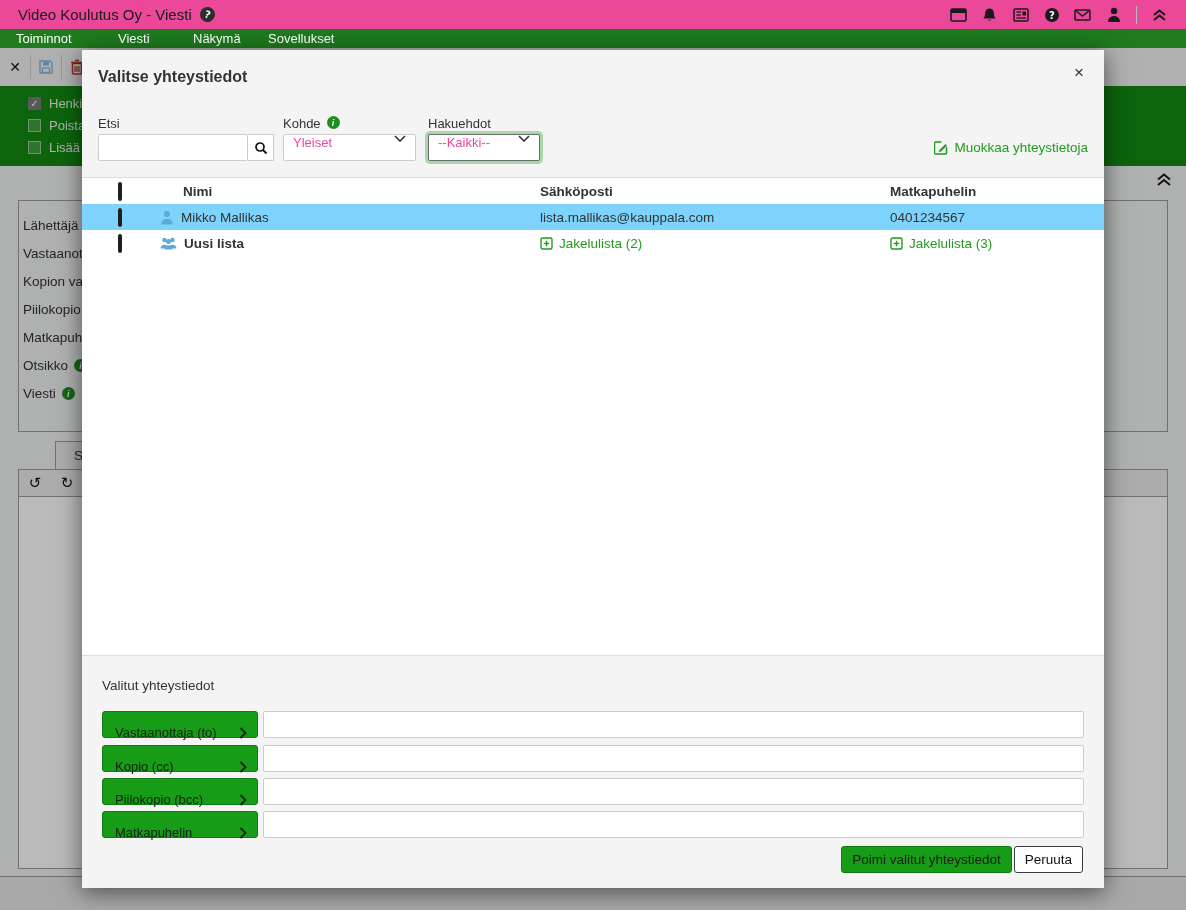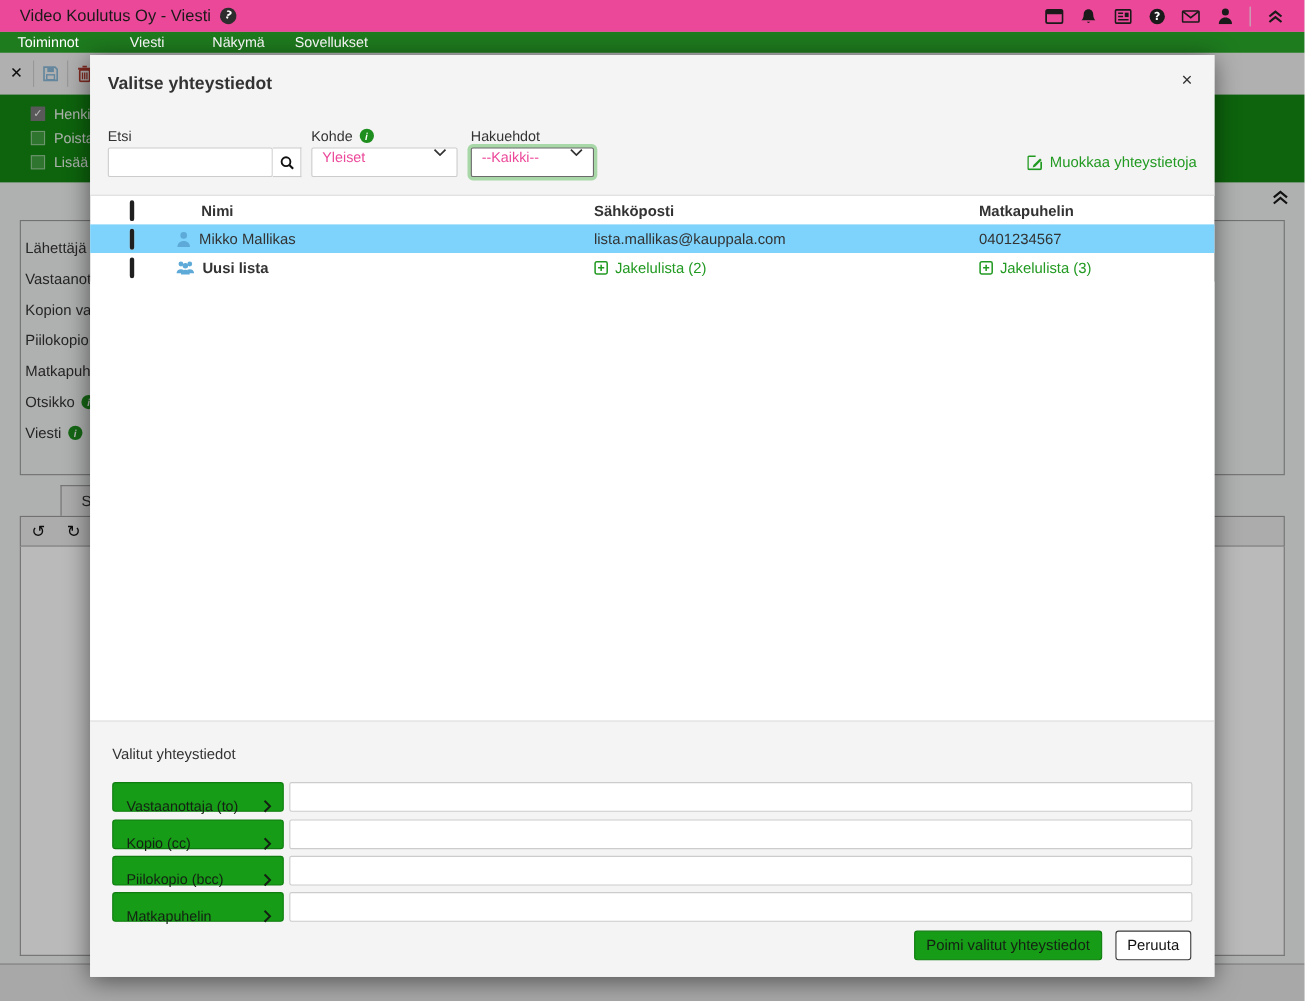--- a/index.html
+++ b/index.html
@@ -48,21 +48,21 @@
   .ed-btn { width:32px; text-align:center; font-size:15px; color:#111; cursor:pointer; }
   .bg-editor { position:absolute; left:18px; top:331px; width:1150px; height:372px; background:#fff; border:1px solid #9b9b9b; border-top:none; }
   .bg-bottomstrip { position:absolute; left:0; top:829px; width:1186px; height:33px; background:#e6e7e7; }
   .backdrop { position:absolute; left:0; top:48px; width:1186px; height:862px; background:rgba(0,0,0,.27); z-index:10; }
   
   .modal { position:absolute; left:82px; top:50px; width:1022px; height:838px; background:#fff; z-index:20;
     box-shadow:0 4px 22px rgba(0,0,0,.55); display:flex; flex-direction:column; }
   .modal-top { position:relative; height:128px; background:#f4f4f4; border-bottom:1px solid #ddd; flex:none; }
   .modal-title { position:absolute; left:16px; top:18px; font-size:16px; font-weight:bold; color:#333; }
   .modal-close { position:absolute; right:20px; top:14px; font-size:17px; color:#333; cursor:pointer; line-height:1; }
-  .fld-label { position:absolute; top:66px; font-size:13px; color:#333; display:flex; align-items:center; gap:6px; }
+  .fld-label { position:absolute; top:66px; font-size:13px; color:#333; display:flex; gap:6px; }
   .txtinput { position:absolute; top:84px; height:27px; border:1px solid #ccc; border-radius:2px; background:#fff;
     font-size:13px; padding:0 7px; font-family:inherit; color:#222; }
   .search-btn { position:absolute; left:166px; top:84px; width:26px; height:27px; border:1px solid #ccc; border-left:none;
     background:#fff; display:flex; align-items:center; justify-content:center; cursor:pointer; }
   .selbox { position:absolute; top:84px; height:27px; border:1px solid #ccc; border-radius:2px; background:#fff;
     font-size:13px; display:flex; justify-content:space-between; padding:0 9px; cursor:pointer; color:#ec4899; }
   .selbox.focus-ring { border:1px solid #6b6b6b; box-shadow:0 0 0 3px #a8d8a8; }
   .edit-link { position:absolute; right:16px; top:90px; display:flex; align-items:center; gap:6px;
     color:#229a22; font-size:13.5px; cursor:pointer; }
   
@@ -77,21 +77,21 @@
   .glink { display:flex; align-items:center; gap:6px; color:#229a22; cursor:pointer; }
   .modal-empty { flex:1; background:#fff; }
   
   .modal-bottom { position:relative; height:233px; background:#f4f4f4; border-top:1px solid #ddd; flex:none; }
   .sel-heading { position:absolute; left:20px; top:22px; font-size:13.5px; font-weight:normal; color:#333; }
   .catbtn { position:absolute; left:20px; width:156px; height:27px; background:#169c16; border:1px solid #0e7c0e;
     border-radius:3px; color:#142014; font-size:13px; display:flex; align-items:center; justify-content:space-between;
     padding:16px 10px 0 12px; cursor:pointer; }
   .catinput { position:absolute; left:181px; right:20px; height:27px; border:1px solid #ccc; border-radius:2px;
     background:#fff; font-size:13px; padding:0 7px; font-family:inherit; }
-  .actions { position:absolute; right:21px; top:190px; display:flex; gap:12px; }
+  .actions { position:absolute; right:21px; top:190px; display:flex; gap:2px; }
   .btn-primary { height:27px; background:#169c16; border:1px solid #0e7c0e; border-radius:3px; color:#142014;
     font-size:13.5px; padding:0 10px; font-family:inherit; cursor:pointer; }
   .btn-secondary { height:27px; background:#fff; border:1px solid #3a3a3a; border-radius:3px; color:#111;
     font-size:13.5px; padding:0 10px; font-family:inherit; cursor:pointer; }
   svg { display:block; }
 </style>
 </head>
 <body>
 
 <div class="stage">

